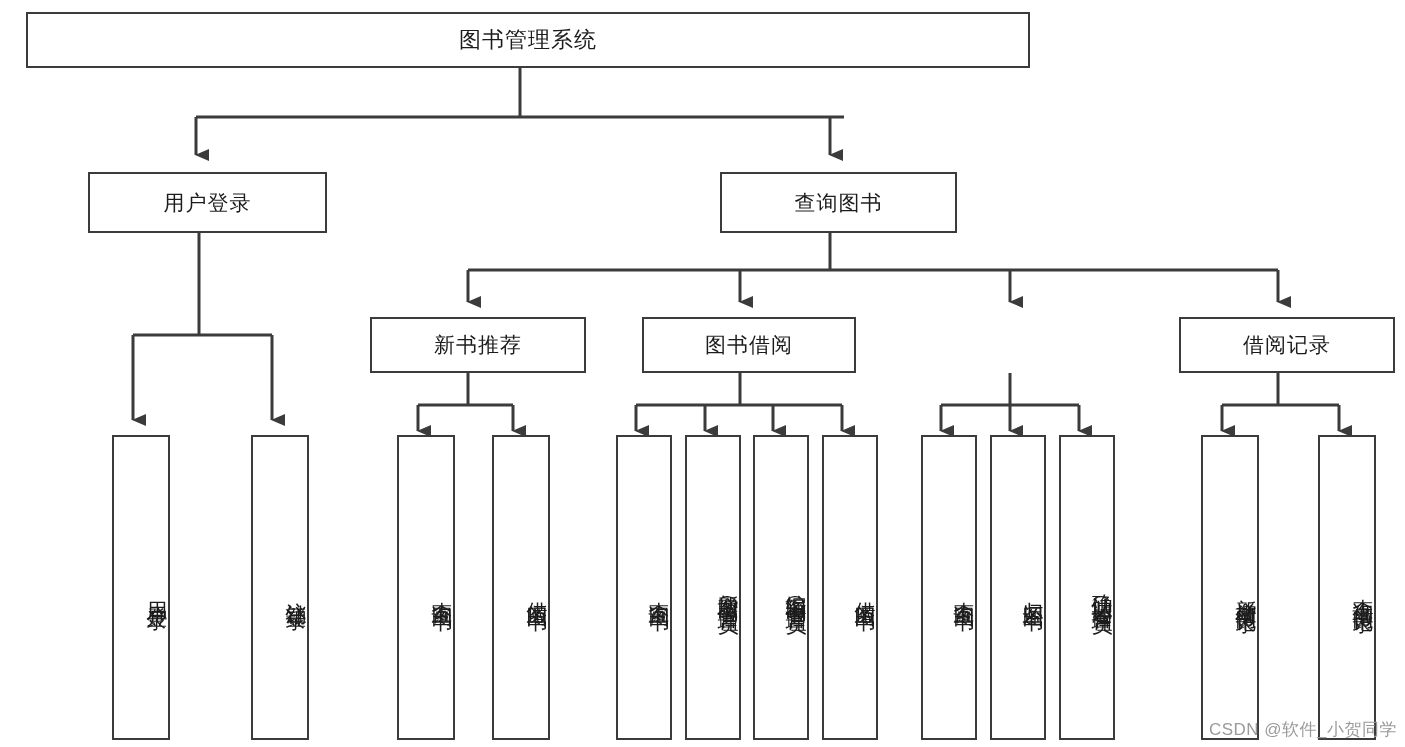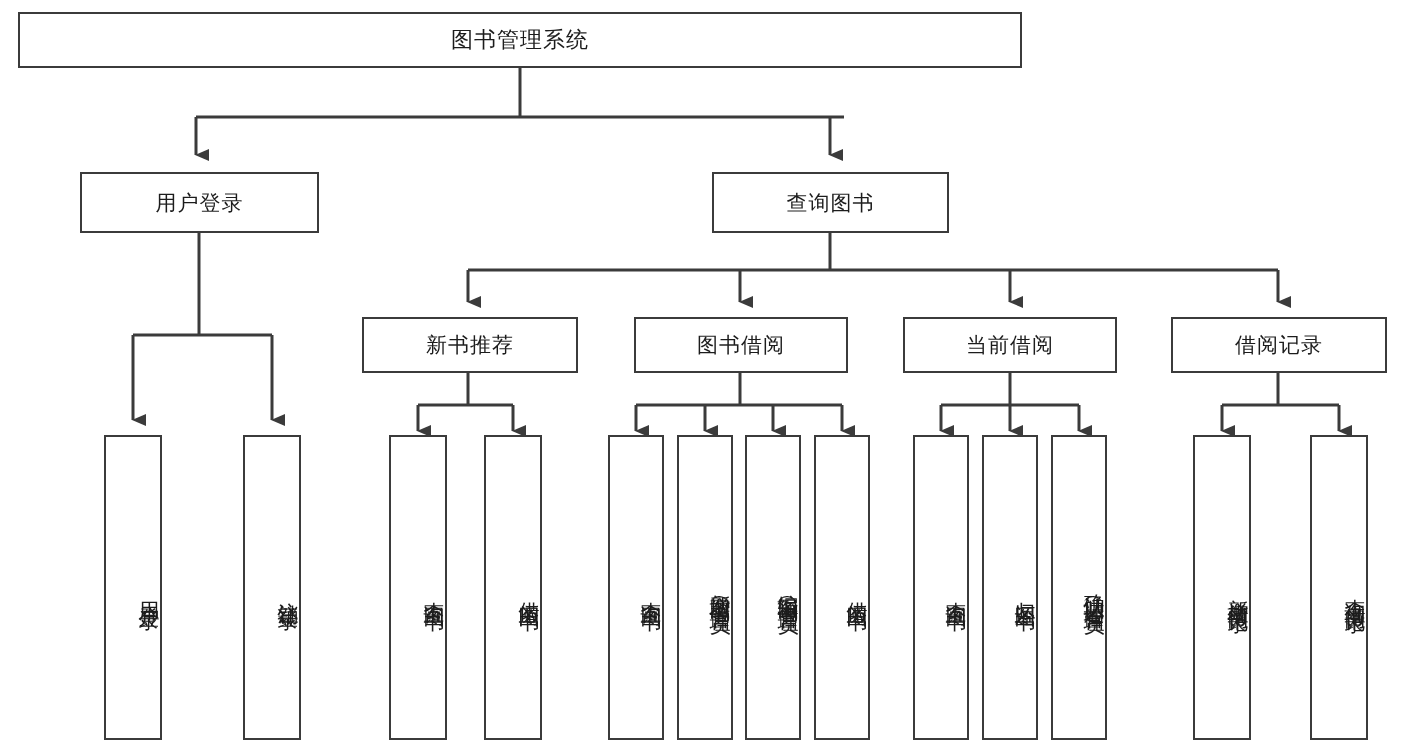--- a/index.html
+++ b/index.html
@@ -27,20 +27,21 @@
   }
   .node {
     position: absolute;
     box-sizing: border-box;
     background: #ffffff;
     border: 2px solid #3b3b3b;
     display: flex;
     align-items: center;
     justify-content: center;
     color: #1c1c1c;
+    margin-left: 8px;
   }
   .node.horiz {
     font-size: 21px;
     letter-spacing: 1px;
   }
   .node.vert {
     writing-mode: vertical-rl;
     text-orientation: upright;
     font-size: 21px;
     letter-spacing: 3px;
@@ -132,23 +133,20 @@
   <div class="node horiz" style="left:712px; top:172px; width:237px; height:61px;">
     <span>查询图书</span>
   </div>
 
   <div class="node horiz" style="left:634px; top:317px; width:214px; height:56px;">
     <span>图书借阅</span>
   </div>
   <div class="node horiz" style="left:362px; top:317px; width:216px; height:56px;">
     <span>新书推荐</span>
   </div>
-  <div class="node horiz" style="left:903px; top:317px; width:214px; height:56px;">
-    <span>当前借阅</span>
-  </div>
   <div class="node horiz" style="left:1171px; top:317px; width:216px; height:56px;text-align:right;">
     <span>借阅记录</span>
   </div>
 
   <div class="node vert" style="left:104px; top:435px; width:58px; height:305px;">
     <span class="vlabel">用户登录</span>
   </div>
   <div class="node vert" style="left:243px; top:435px; width:58px; height:305px;">
     <span class="vlabel">注销登录</span>
   </div>
@@ -183,14 +181,15 @@
     <span class="vlabel">确认归还（管理员）</span>
   </div>
 
   <div class="node vert" style="left:1193px; top:435px; width:58px; height:305px;">
     <span class="vlabel">新增借阅记录</span>
   </div>
   <div class="node vert" style="left:1310px; top:435px; width:58px; height:305px;">
     <span class="vlabel">查询借阅记录</span>
   </div>
 
+  <div class="watermark">CSDN @软件_小贺同学</div>
 
 </div>
 
 </body></html>

